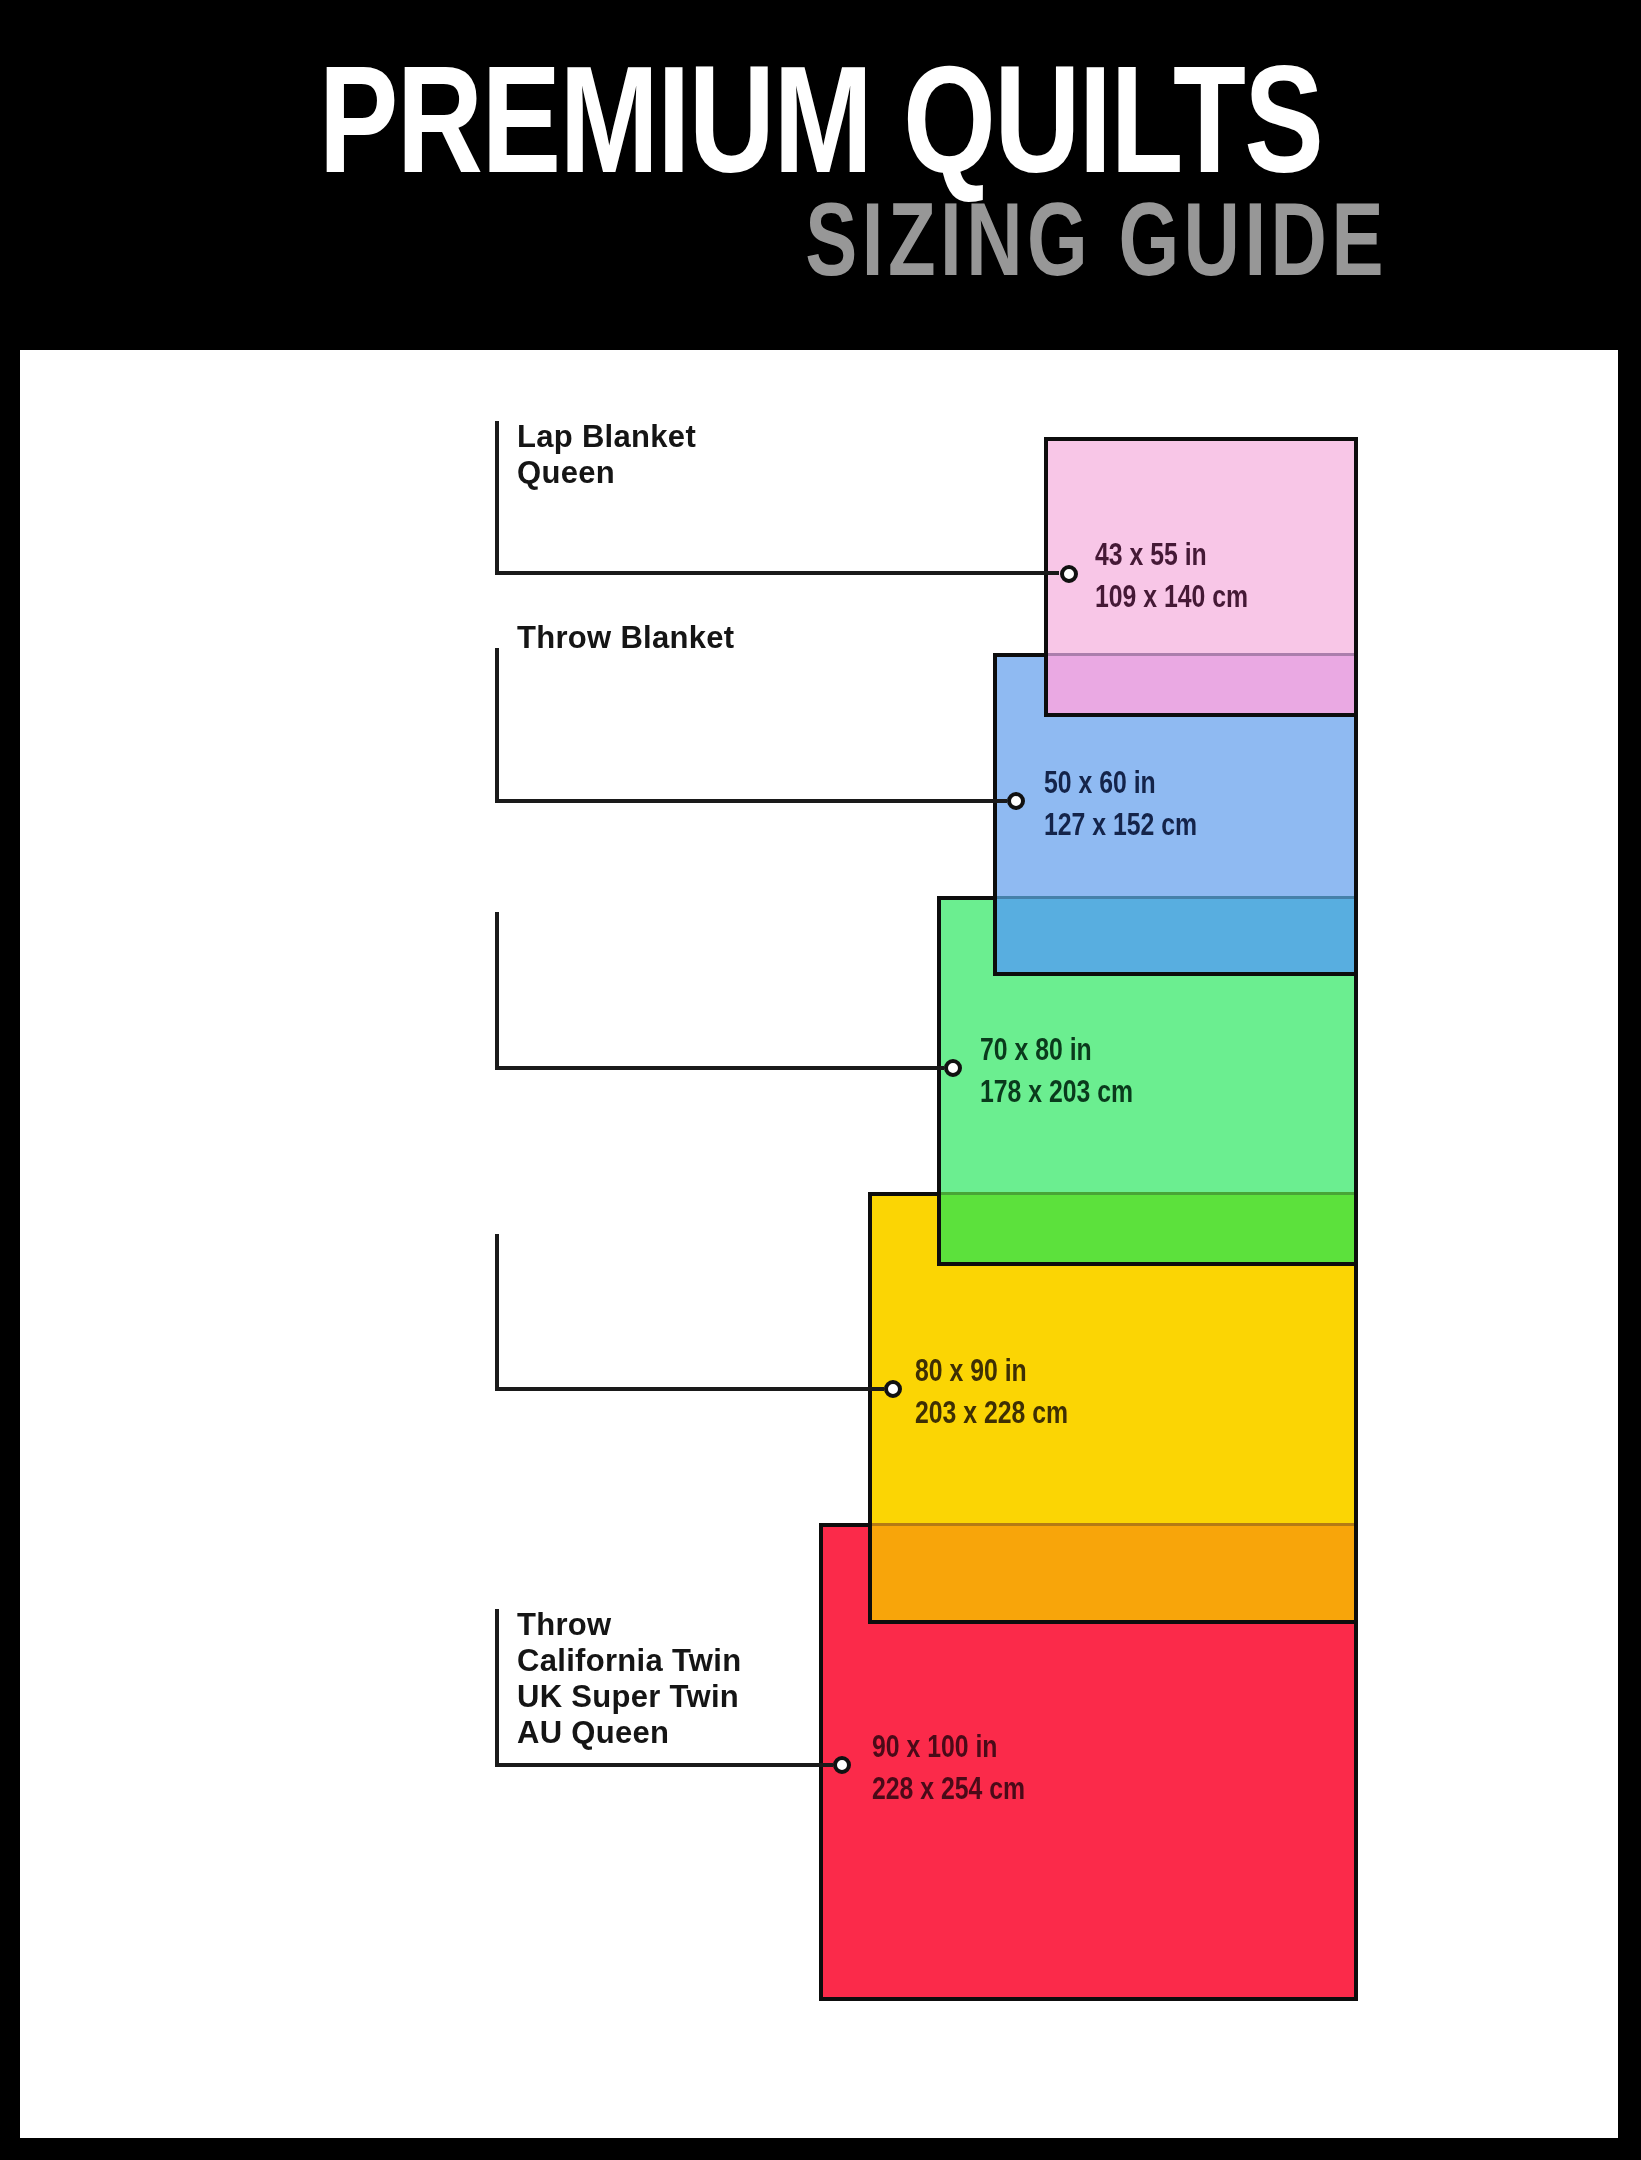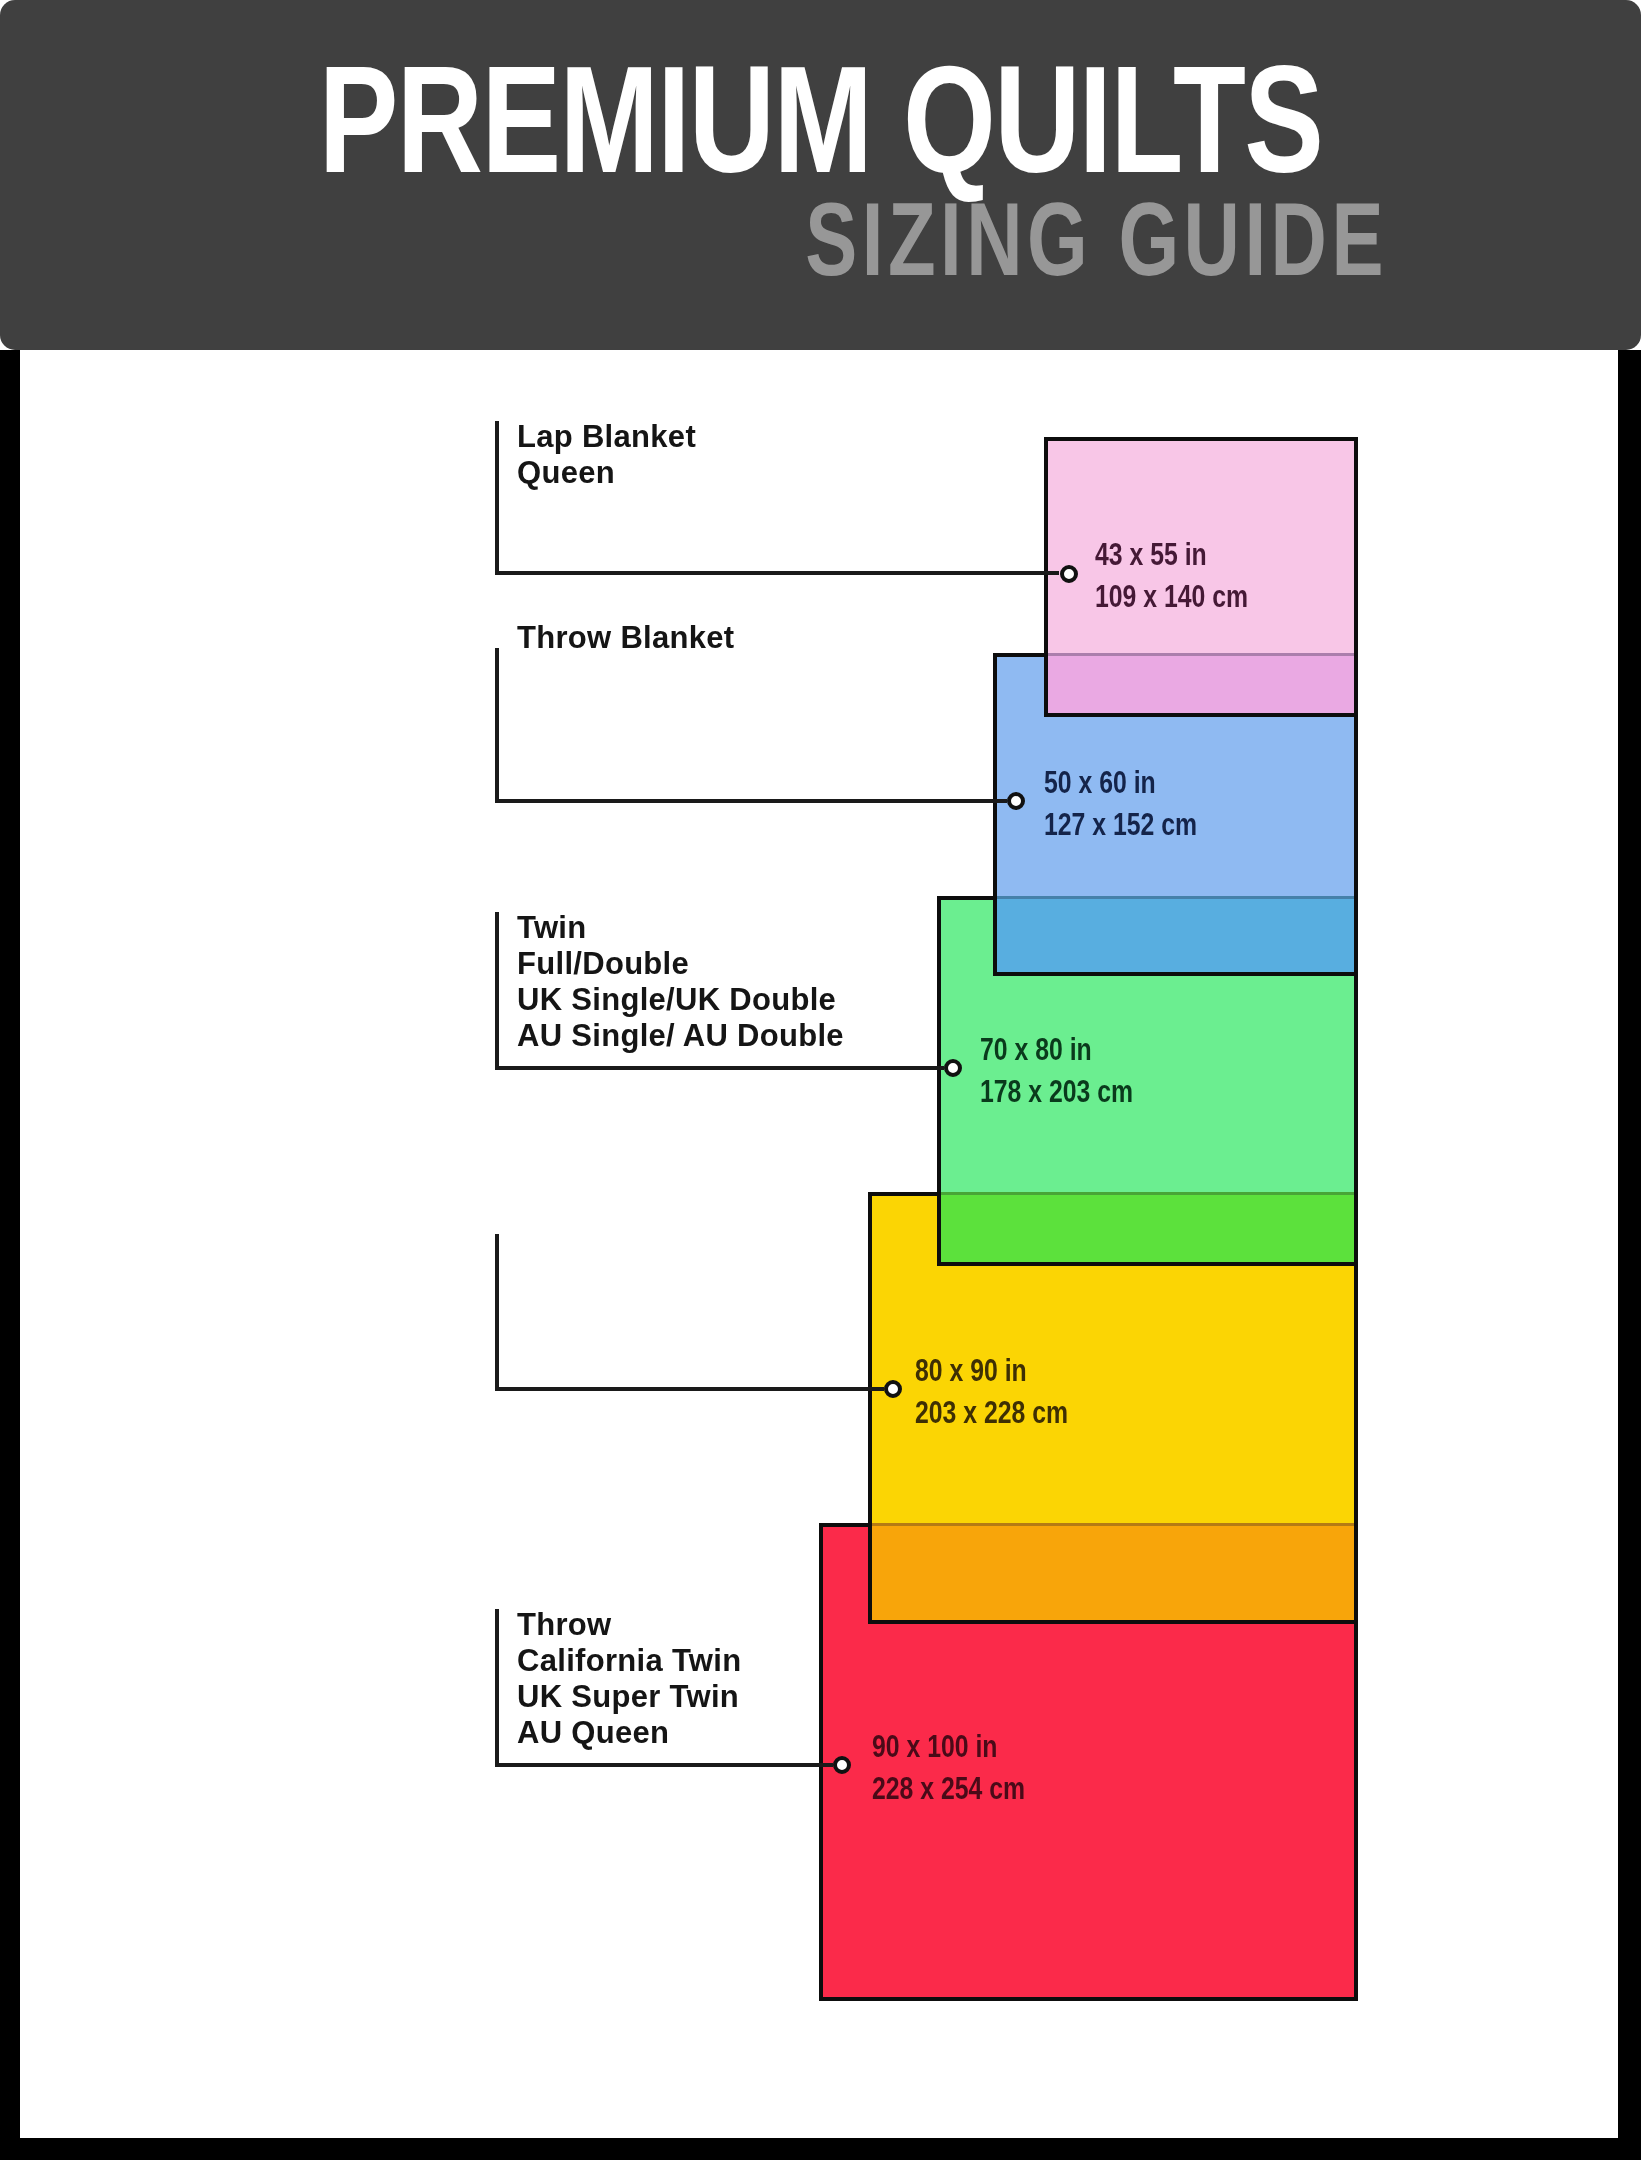--- a/index.html
+++ b/index.html
@@ -47,21 +47,21 @@
         transform:scaleX(0.8);transform-origin:left top;white-space:nowrap;}
   #dims-1{left:1095px;top:534px;} #dims-2{left:1044px;top:762px;}
   #dims-3{left:980px; top:1029px;}#dims-4{left:915px; top:1350px;}
   #dims-5{left:872px; top:1726px;}
 </style>
 </head>
 <body>
 
 <div id="page">
 
-  <div class="frame-top" style="background-color: #404040; border-radius: 15px;">
+  <div class="frame-top" style="background-color: #000000;">
     <div class="title" style="color: rgb(255, 255, 255);">PREMIUM QUILTS</div>
     <div class="subtitle" style="color: rgb(151, 151, 151);">SIZING GUIDE</div>
   </div>
   <div class="frame-left" style="background-color: rgb(0, 0, 0);"></div>
   <div class="frame-right" style="background-color: rgb(0, 0, 0);"></div>
   <div class="frame-bottom" style="background-color: rgb(0, 0, 0);"></div>
 
   <div class="rect" id="rect-king" style="background-color: rgb(251, 42, 74);"></div>
 
   <div class="rect" id="rect-queen" style="background-color: rgb(251, 213, 4);">
@@ -102,26 +102,20 @@
 
   <div class="labels" id="labels-1">
     <div>Lap Blanket</div>
     <div>Queen</div>
   </div>
 
   <div class="labels" id="labels-2">
     <div>Throw Blanket</div>
   </div>
 
-  <div class="labels" id="labels-3">
-    <div>Twin</div>
-    <div>Full/Double</div>
-    <div>UK Single/UK Double</div>
-    <div>AU Single/ AU Double</div>
-  </div>
 
 
   <div class="labels" id="labels-5">
     <div>Throw</div>
     <div>California Twin</div>
     <div>UK Super Twin</div>
     <div>AU Queen</div>
   </div>
 
   <div class="dims" id="dims-1" style="color: rgb(69, 25, 54);">

